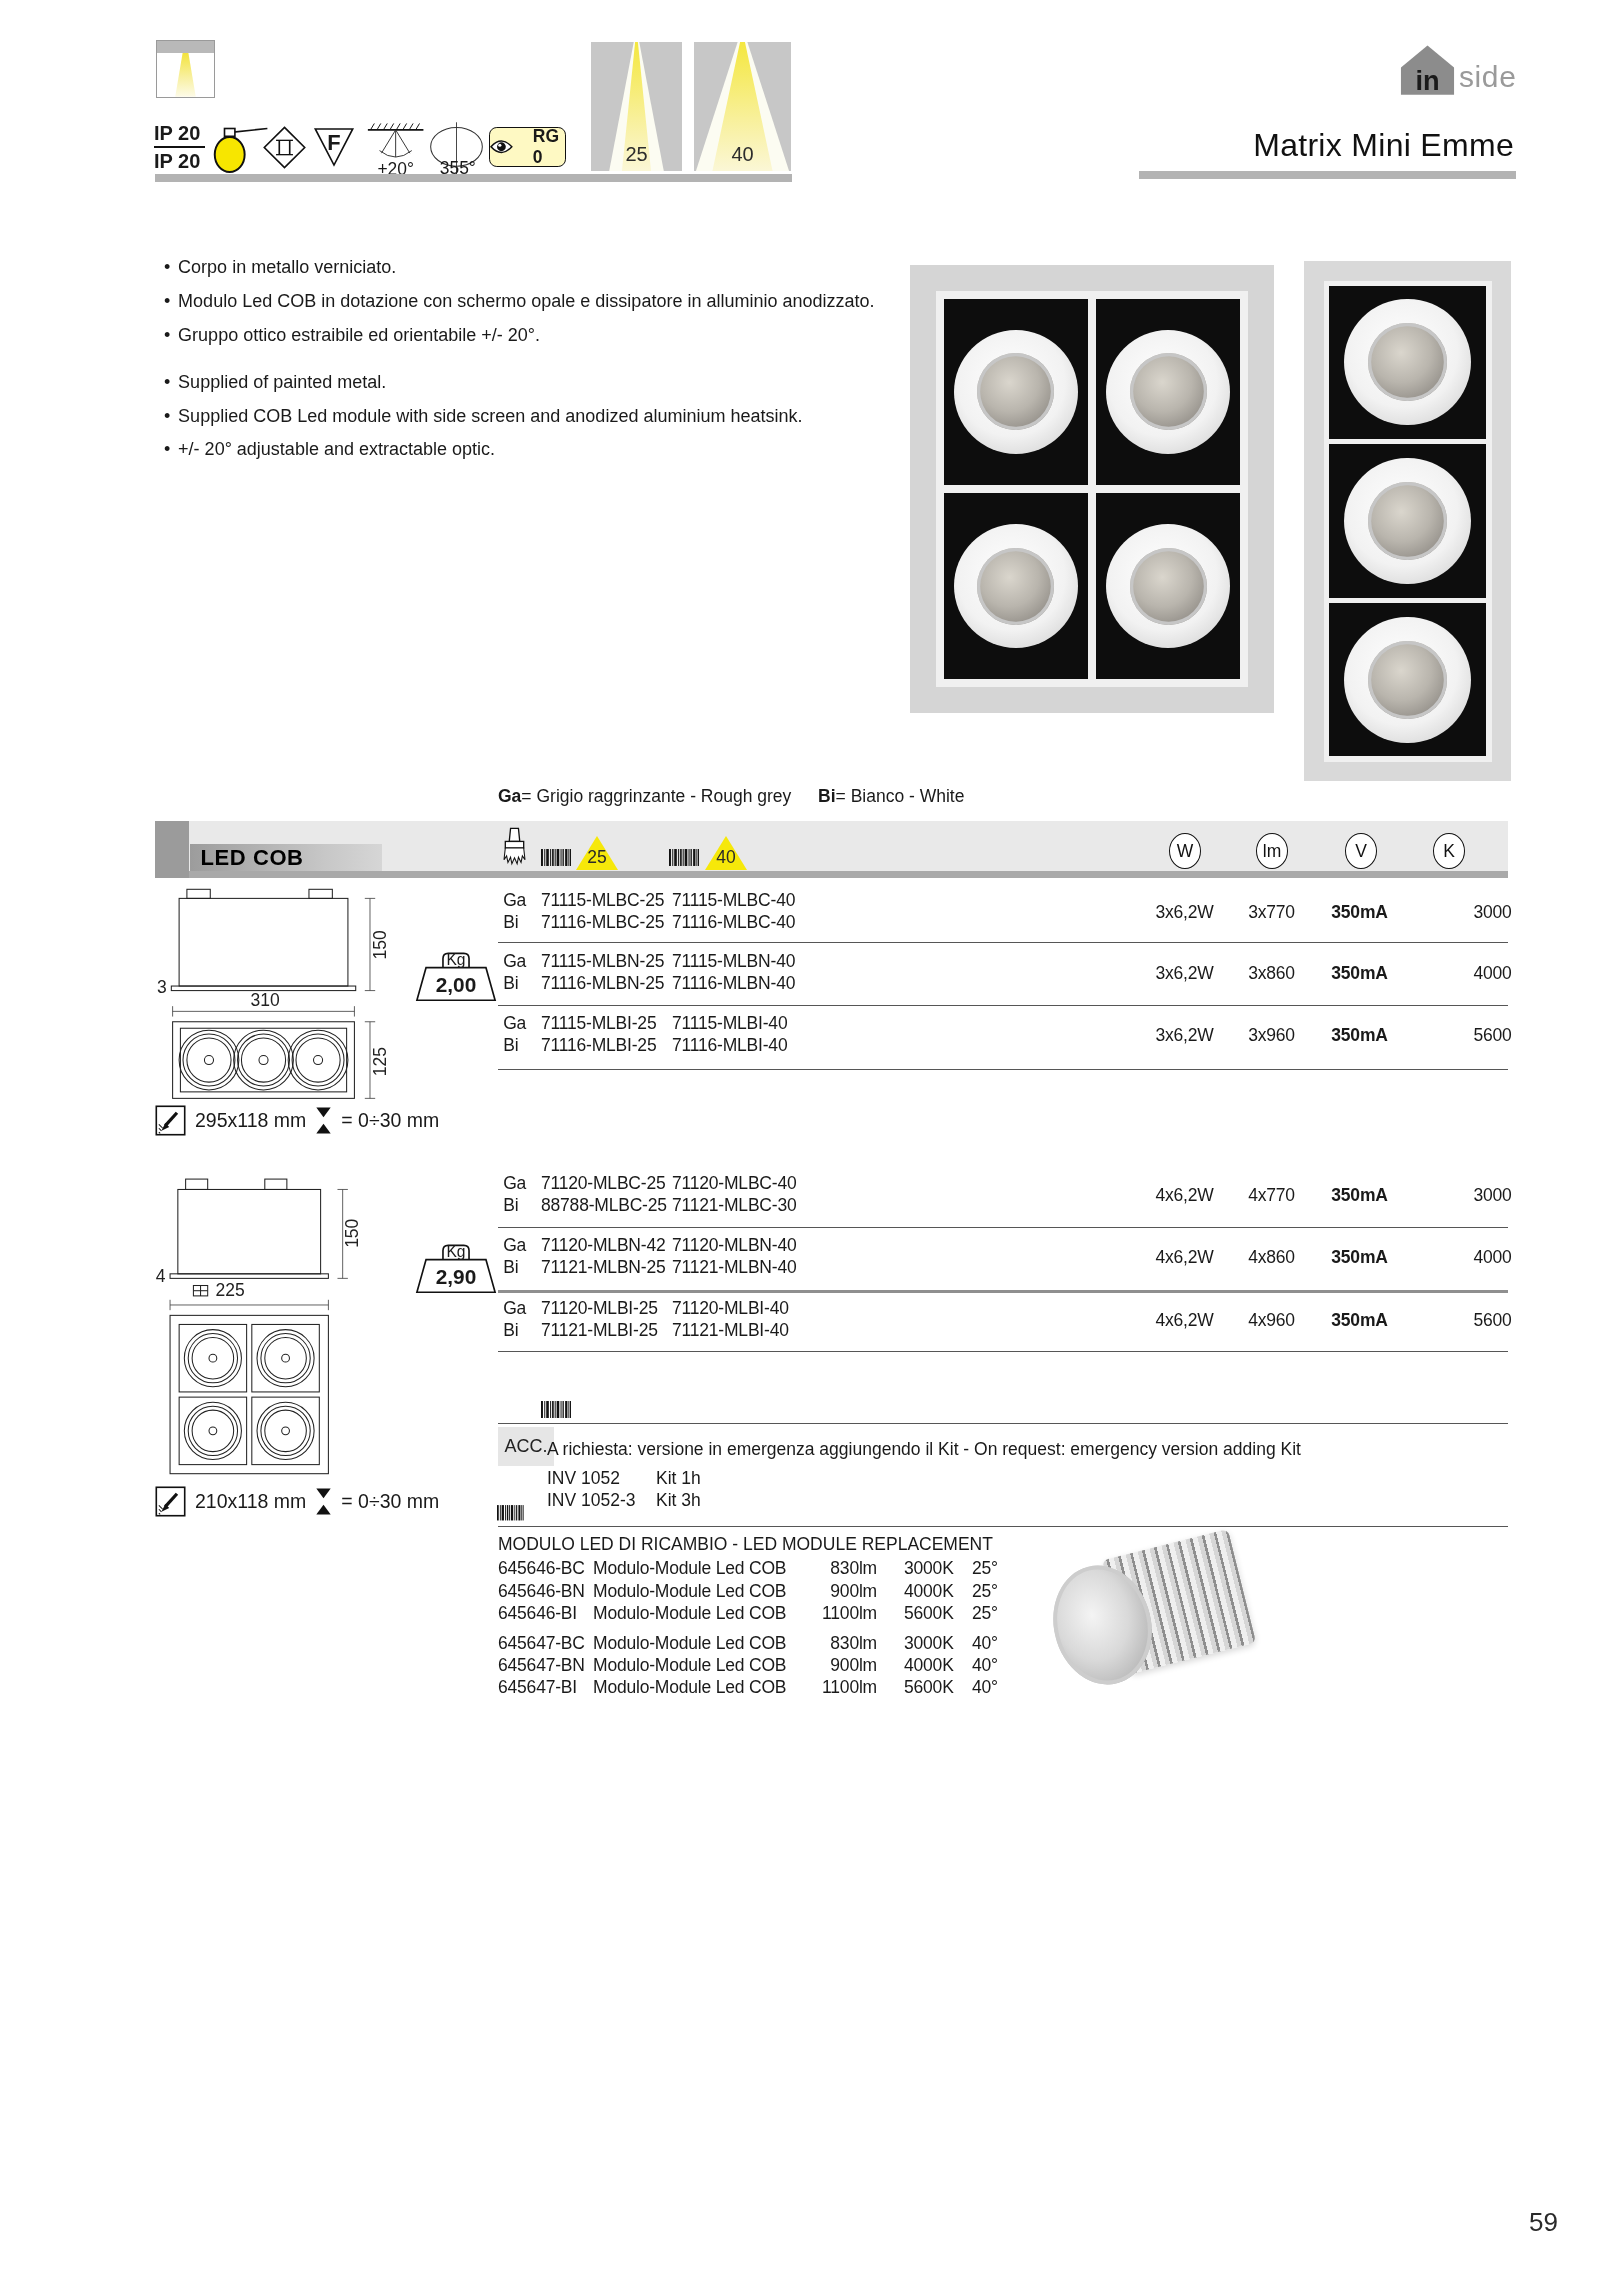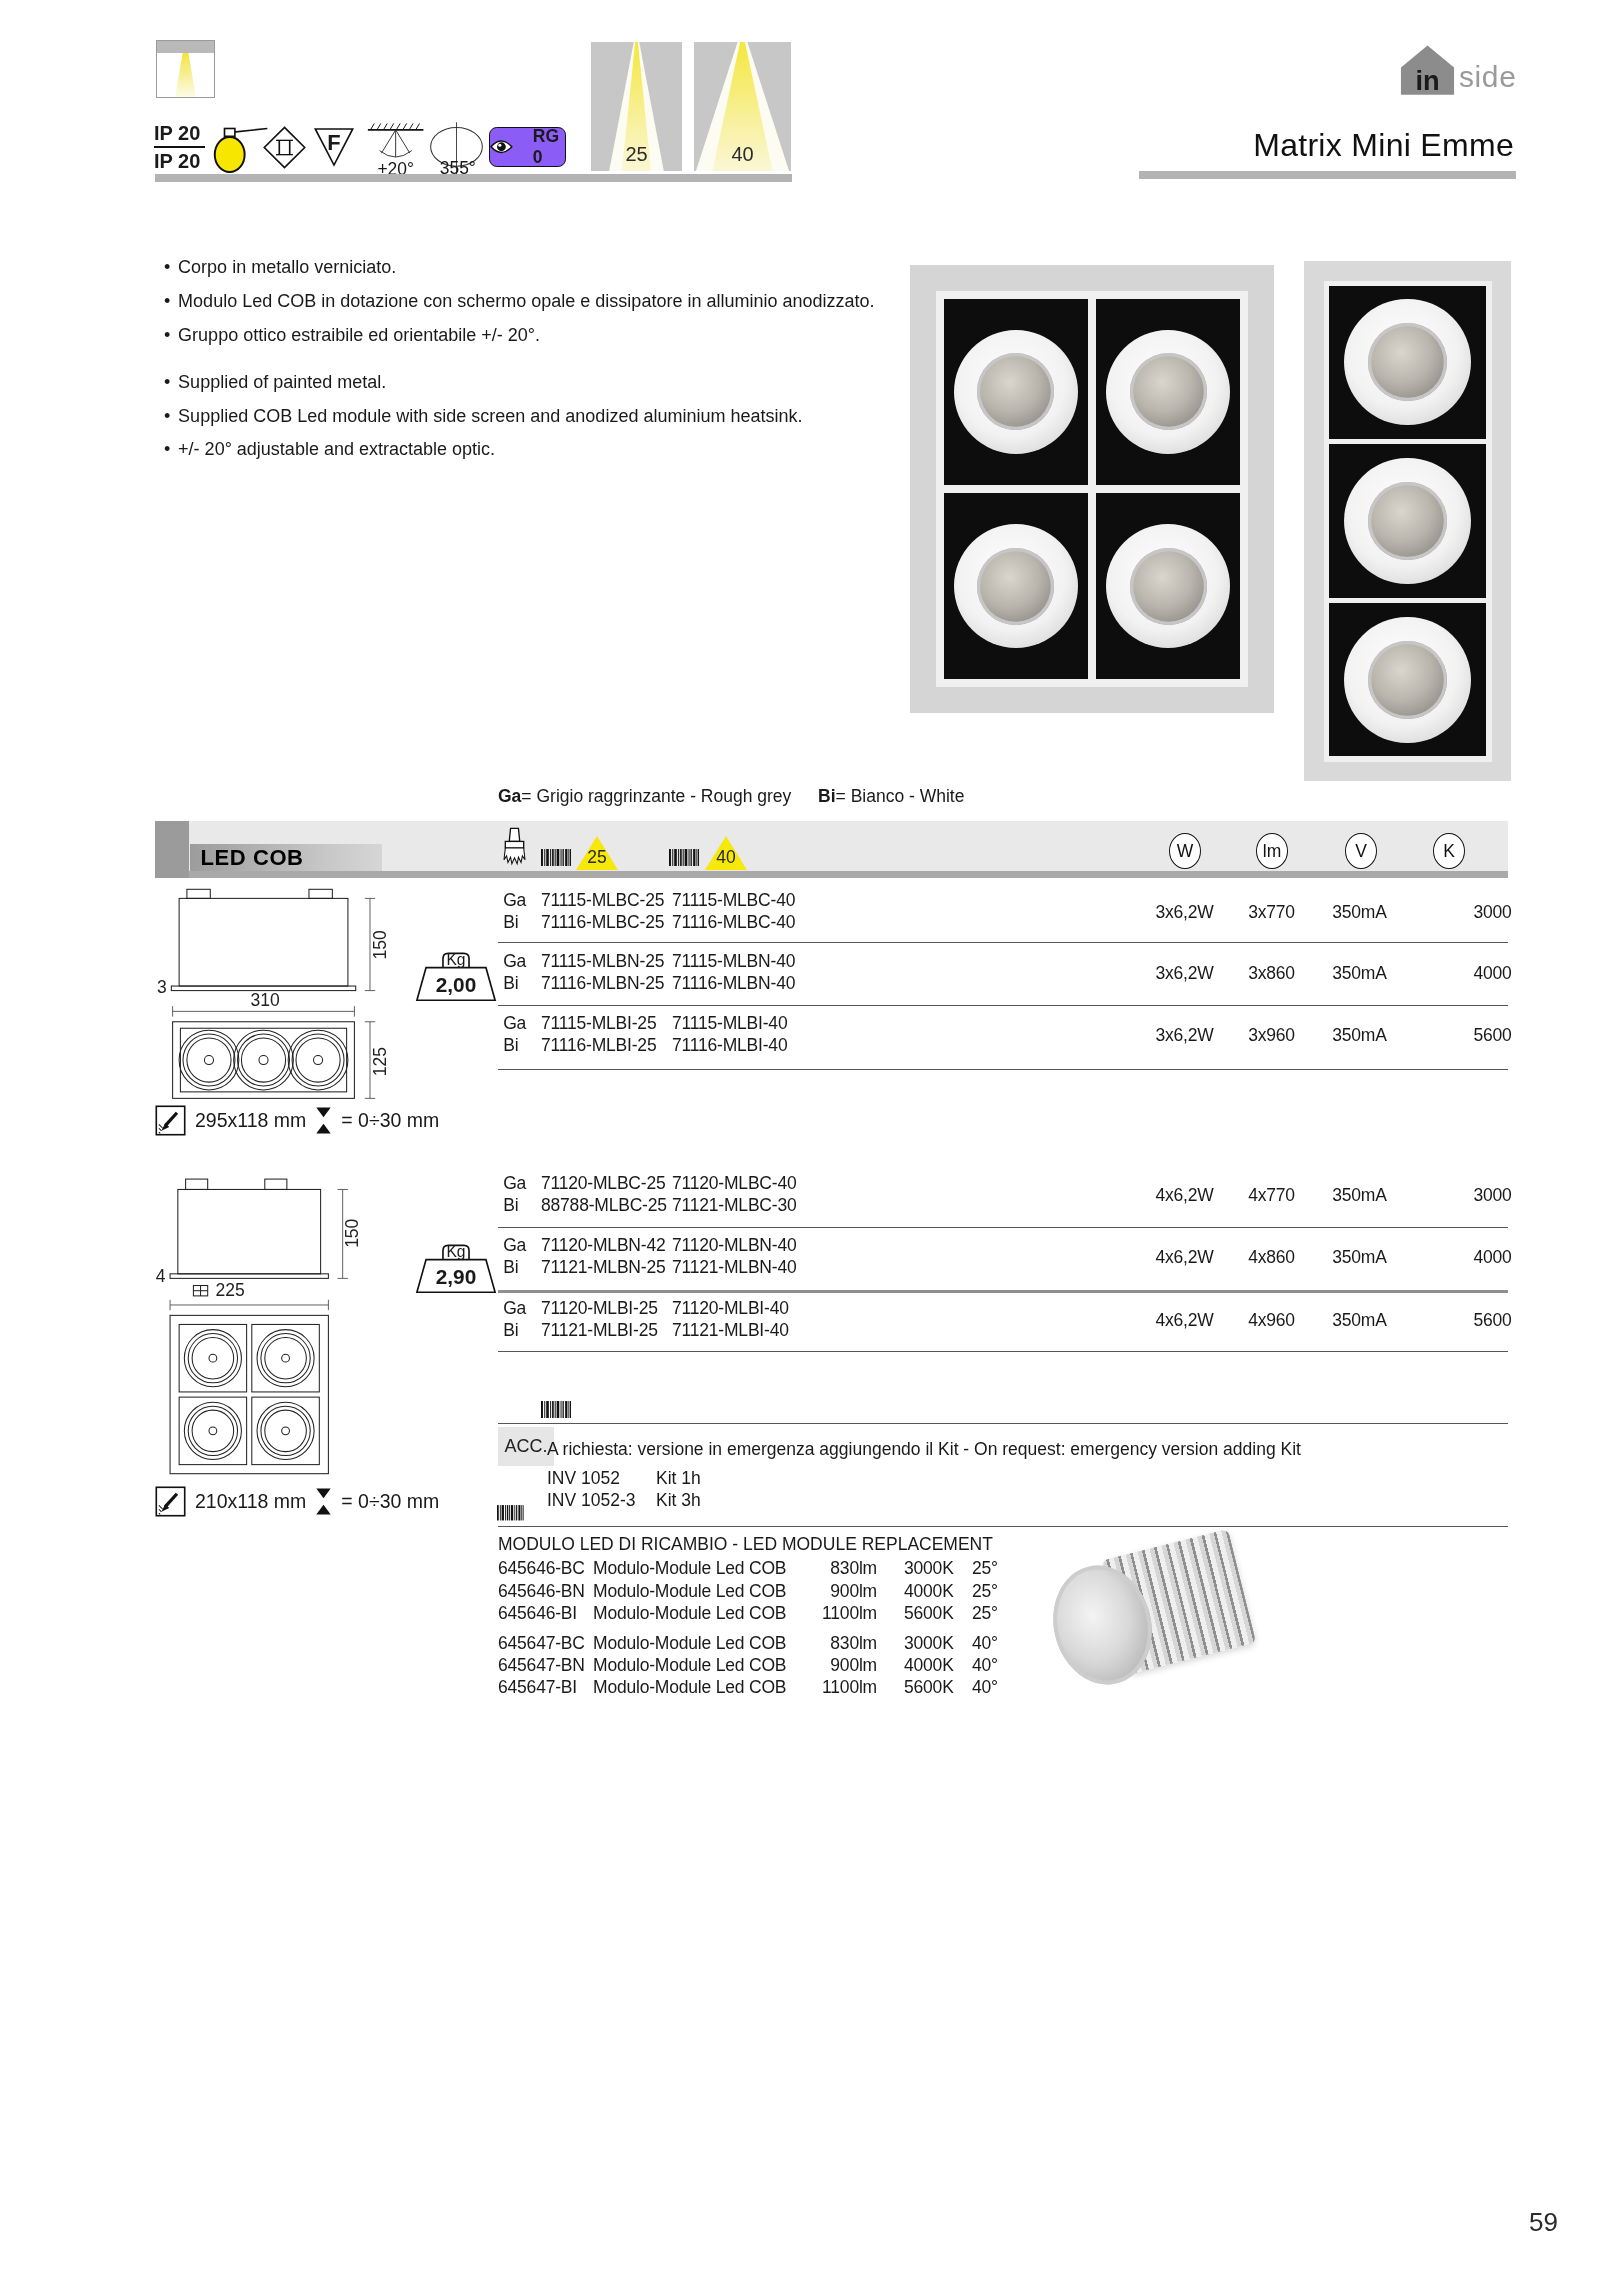--- a/index.html
+++ b/index.html
@@ -59,21 +59,21 @@
      display:flex;align-items:center;justify-content:center;font-size:17.5px;color:#111;top:833px;}
 
   
   .legend{left:498px;top:786px;font-size:17.5px;}
   .legend b{font-weight:bold;}
   .trow{position:absolute;left:498px;width:1010px;height:44px;font-size:17.5px;letter-spacing:-0.2px;}
   .trow span{position:absolute;white-space:nowrap;}
   .rl1{top:0;} .rl2{top:22px;}
   .cga{left:5.2px;} .c25{left:43px;} .c40{left:174px;}
   .val{top:0;height:44px;width:91px;display:flex;align-items:center;justify-content:center;white-space:nowrap;}
-  .vw{left:641px;} .vlm{left:728px;text-align:right;} .vv{left:816px;} .vk{left:949px;}
+  .vw{left:641px;} .vlm{left:728px;text-align:right;} .vv{left:816px;font-weight:bold;} .vk{left:949px;}
   .tdiv{position:absolute;left:498px;width:1010px;height:1.3px;background:#565656;}
   .tdiv.thick{height:2.6px;background:#8f8f8f;}
 
   
   .cutrow{position:absolute;left:155px;display:flex;align-items:center;gap:9px;font-size:19.5px;}
 
   
   .accbox{left:498px;top:1427px;width:56px;height:39px;background:#e6e6e6;display:flex;align-items:center;justify-content:center;font-size:18px;color:#222;}
   .plain{position:absolute;font-size:17.5px;white-space:nowrap;}
   .mrow{position:absolute;left:498px;width:1040px;font-size:17.5px;letter-spacing:-0.2px;}
@@ -159,21 +159,21 @@
   <path d="M24,50 Q49,70 74,50" fill="none" stroke="#333" stroke-width="1.5"></path>
   <text x="49" y="88" text-anchor="middle" font-size="27">+20°</text>
 </svg>
 
 <svg class="abs" style="left:428px;top:121px" width="57" height="62" viewBox="0 0 88 96">
   <ellipse cx="44" cy="40" rx="40" ry="30" fill="none" stroke="#333" stroke-width="1.6"></ellipse>
   <line x1="44" y1="2" x2="44" y2="94" stroke="#333" stroke-width="1.4"></line>
   <text x="46" y="82" text-anchor="middle" font-size="27">355°</text>
 </svg>
 
-<div class="abs" style="left:489px;top:127px;width:75px;height:38px;border:1.9px solid #111;border-radius:7.8px;background:#8b5cf6;display:flex;align-items:center;justify-content:center;gap:20px">
+<div class="abs" style="left:489px;top:127px;width:75px;height:38px;border:1.9px solid #111;border-radius:7.8px;background:#fef9c3;display:flex;align-items:center;justify-content:center;gap:20px">
   <svg width="29" height="19.5" viewBox="0 0 44 30">
     <path d="M2,15 Q22,-7 42,15 Q22,37 2,15 Z" fill="#fff" stroke="#111" stroke-width="3"></path>
     <circle cx="22" cy="15" r="8.5" fill="#111"></circle>
     <circle cx="19" cy="12" r="3" fill="#fff"></circle>
   </svg>
   <span style="font-size:17.5px;font-weight:bold">RG 0</span>
 </div>
 
 <div class="abs beambox" style="left:591px;width:91px">
   <div class="cone1" style="clip-path:polygon(47% 0,53% 0,80% 100%,20% 100%)"></div>

